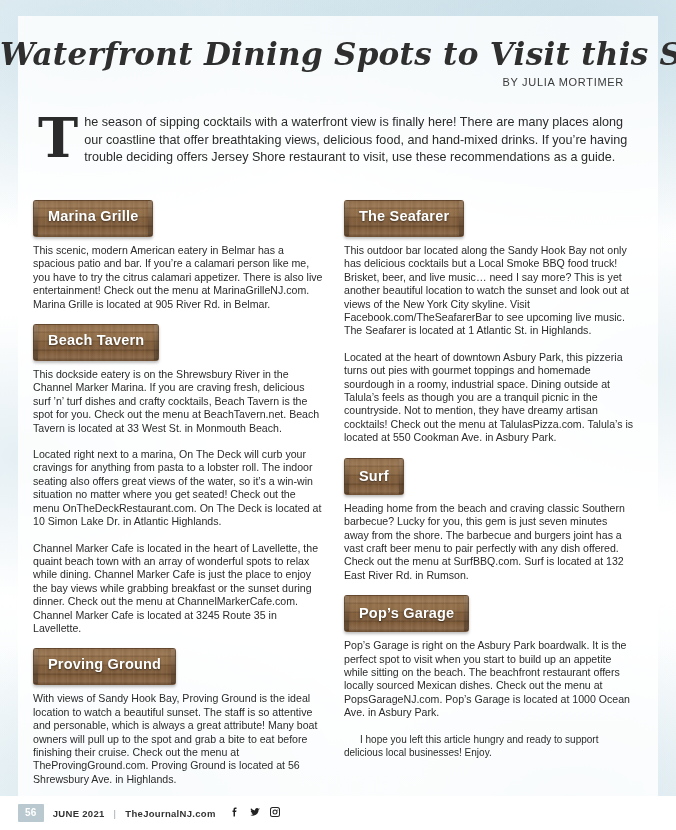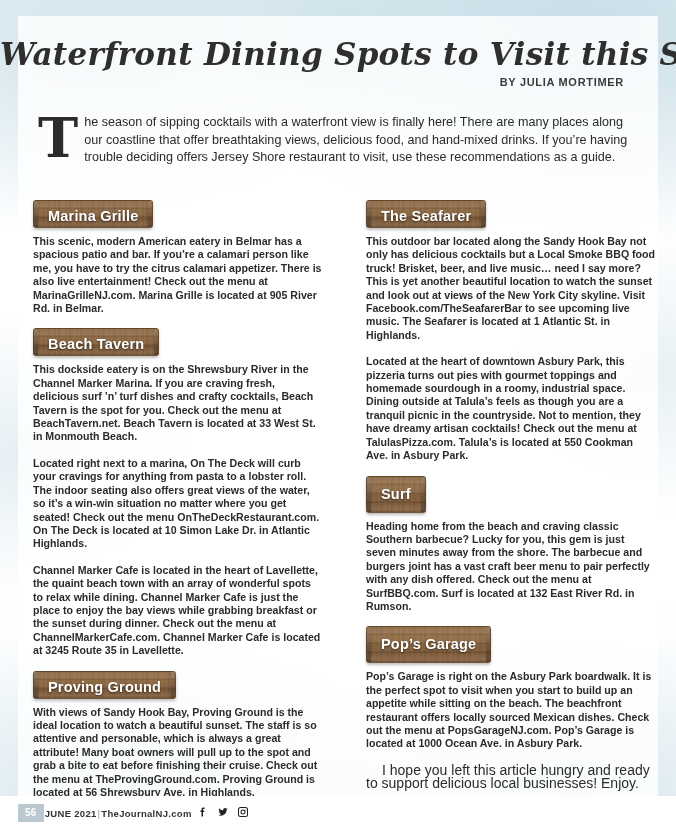--- a/index.html
+++ b/index.html
@@ -50,21 +50,21 @@
     font-size: 31px;
     letter-spacing: 0.3px;
     color: #2f2f2f;
     white-space: nowrap;
   }
   .byline {
     position: absolute;
     right: 52px;
     top: 76px;
     font-size: 11px;
-    font-weight: bold;
+    font-weight: normal;
     letter-spacing: 0.7px;
     color: #3a3a3a;
   }
 
   
   .intro {
     position: absolute;
     left: 38px;
     top: 114px;
     width: 600px;
@@ -83,29 +83,29 @@
     color: #2b2b2b;
   }
 
   
   .col {
     position: absolute;
     top: 200px;
     width: 290px;
   }
   .col-left { left: 33px; }
-  .col-right { left: 344px; margin-left: 22px; }
+  .col-right { left: 344px; }
 
   .entry { margin-bottom: 13px; }
 
   
   .sign {
     display: inline-block;
     position: relative;
-    padding: 7px 14px 3px 14px;
+    padding: 7px 14px 12px 14px;
     border-radius: 3px;
     color: #ffffff;
     font-size: 14.5px;
     font-weight: bold;
     letter-spacing: 0.2px;
     text-shadow: 0 1px 2px rgba(0,0,0,0.55);
     background:
       repeating-linear-gradient(90deg,
         rgba(255,255,255,0.045) 0px,
         rgba(0,0,0,0.05) 3px,
@@ -131,45 +131,44 @@
   .sign::before { left: 0; }
   .sign::after { right: 0; }
 
   .sign-tall { padding-top: 9px; padding-bottom: 10px; }
 
   .body-text {
     font-size: 10.6px;
     line-height: 13.4px;
     color: #2b2b2b;
     text-align: left;
-    font-weight: bold;
   }
 
   .closing {
-    font-size: 14px;
+    font-size: 10px;
     line-height: 13.4px;
     color: #2b2b2b;
     text-indent: 16px;
     margin-top: 12px;
   }
 
   
   .footer {
     position: absolute;
     left: 0; right: 0; bottom: 0;
     height: 34px;
     background: #ffffff;
   }
   .footer-bar {
     position: absolute;
     left: 18px;
     bottom: 8px;
     display: flex;
     align-items: center;
-    gap: 1px;
+    gap: 9px;
     font-size: 9.5px;
     font-weight: bold;
     color: #333;
     letter-spacing: 0.3px;
   }
   .page-num {
     background: #b9c9cf;
     color: #ffffff;
     font-size: 10px;
     font-weight: bold;

